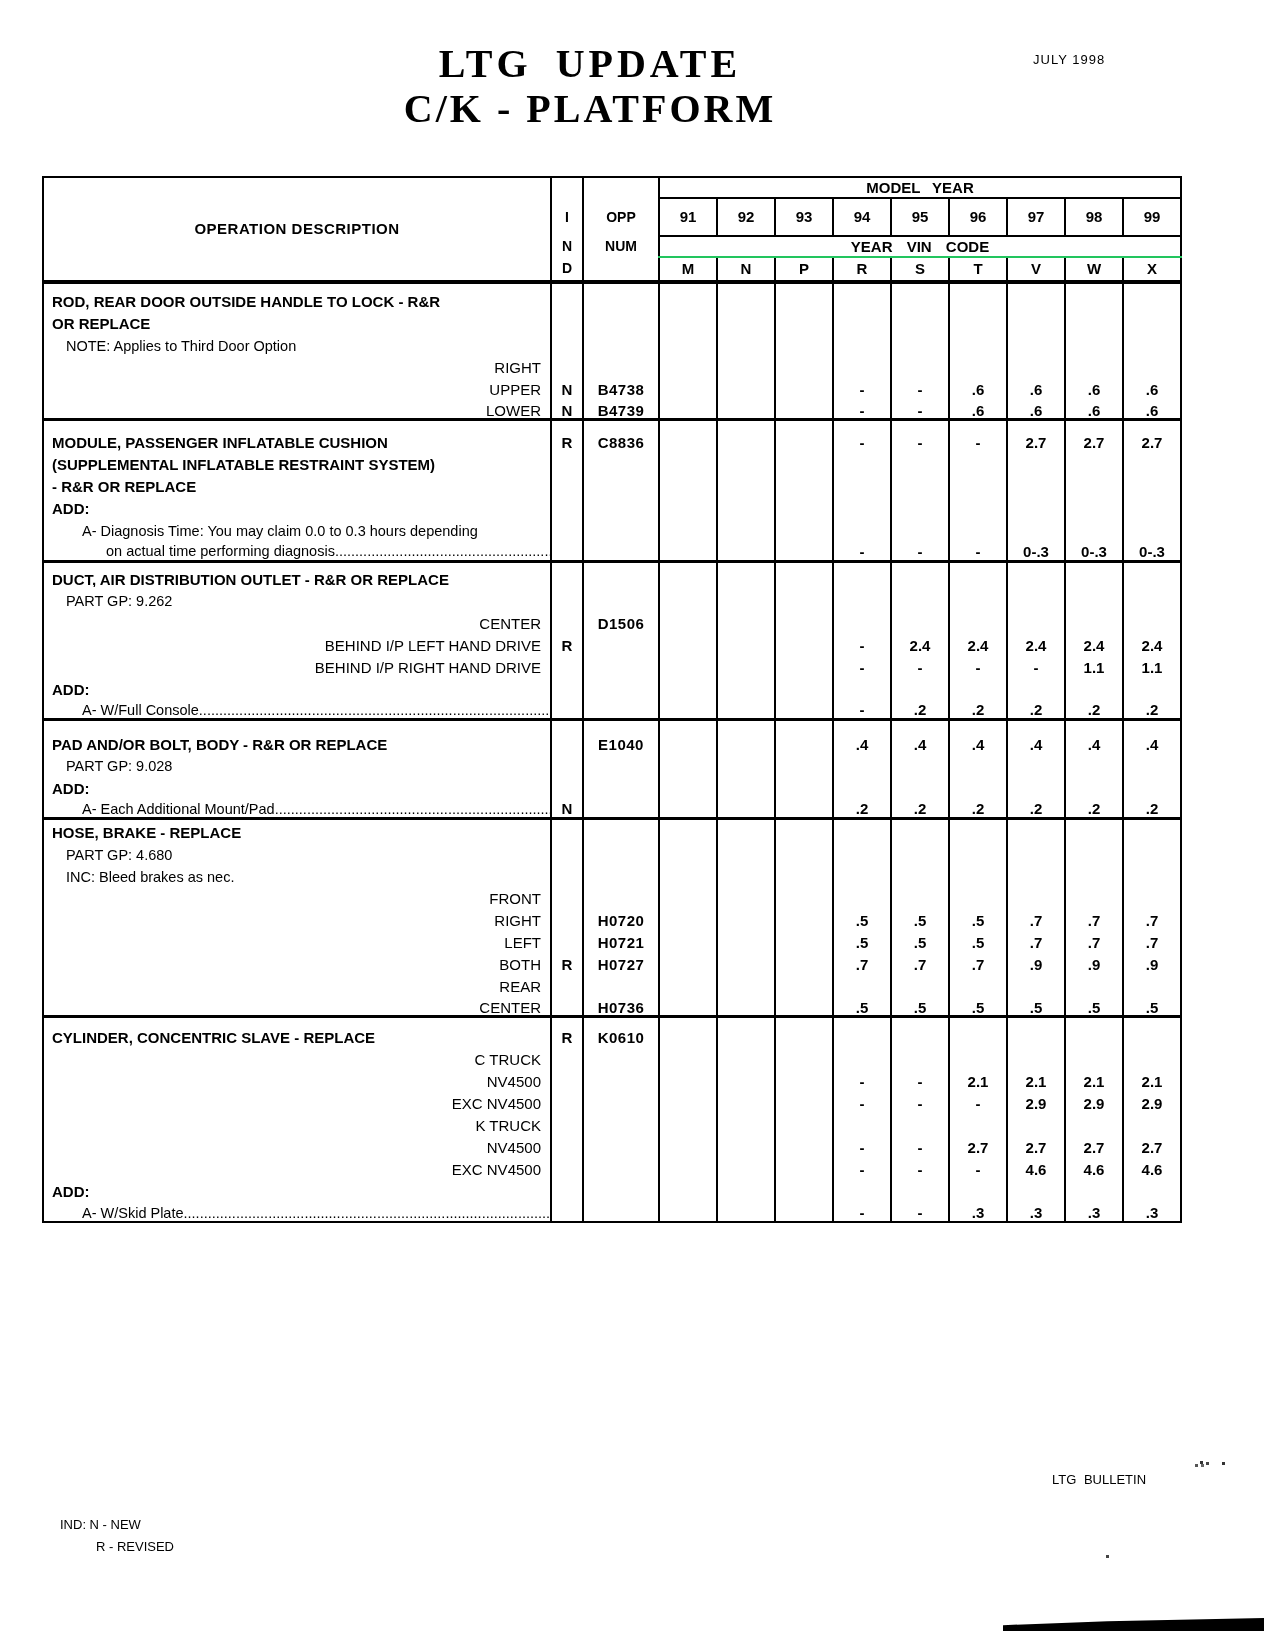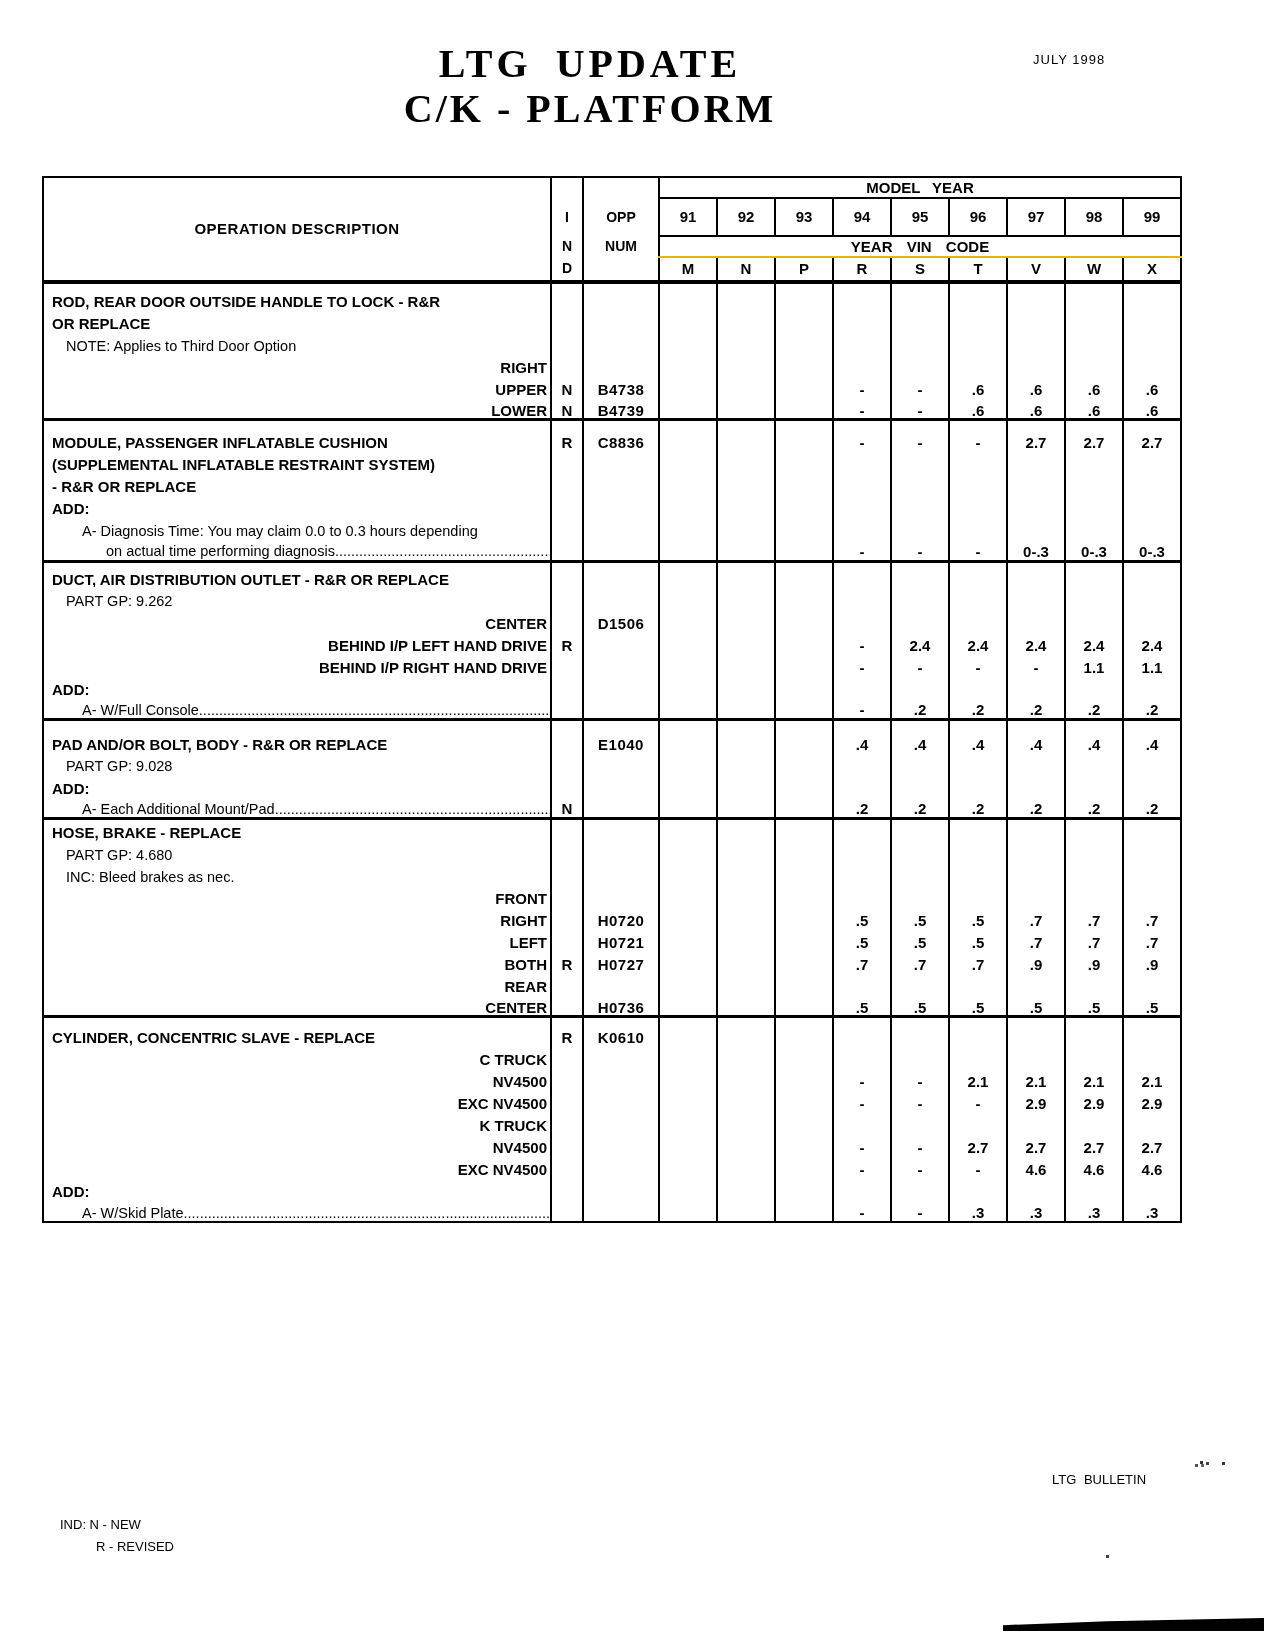--- a/index.html
+++ b/index.html
@@ -30,33 +30,33 @@
   th, td { padding:0; vertical-align:bottom; line-height:1.05; }
 
   
   thead th { font-weight:700; font-size:15px; vertical-align:middle; }
   thead { border-bottom:4px solid #000; }
   .h-desc { border-right:2px solid #000; font-size:15px; letter-spacing:.5px; }
   .h-ind  { border-left:2px solid #000; font-size:14px; }
   .h-opp  { border-left:2px solid #000; font-size:14px; }
   .h-my   { border-left:2px solid #000; border-bottom:2px solid #000; word-spacing:8px; height:21px; }
   .h-year { border:2px solid #000; height:38px; }
-  .h-vin  { border-left:2px solid #000; border-bottom:2px solid #eab308; word-spacing:10px; height:21px; }
+  .h-vin  { border-left:2px solid #000; border-bottom:2px solid #22c55e; word-spacing:10px; height:21px; }
   .h-code { border:2px solid #000; height:25px; }
   .h-r2 th, .h-r4 th { text-align:center; }
   .h-my, .h-vin, .h-desc { text-align:center; }
   .h-ind, .h-opp { text-align:center; }
 
   
   tbody td { height:22px; font-size:15px; }
   td.desc { white-space:nowrap; overflow:hidden; padding-left:8px; padding-right:8px; font-weight:700; }
   td.desc.note { font-weight:400; padding-left:22px; font-size:14.5px; }
   td.desc.add  { font-weight:400; padding-left:38px; font-size:14.5px;margin-left:44px; }
   td.desc.add2 { font-weight:400; padding-left:62px; font-size:14.5px; }
-  td.desc.right{ text-align:right; padding-right:3px; font-weight:700; }
+  td.desc.right{ text-align:right; padding-right:9px; font-weight:400; }
   td.ind-cell, td.opp-cell, td.val {
     border-left:2px solid #000; text-align:center; font-weight:700;
   }
   td.opp-cell { letter-spacing:.5px; }
   tr.sec-first > td { border-top:3px solid #000; }
   tr.s0 > td { padding-top:10px; }
   tr.s1 > td { padding-top:14px; }
   tr.s2 > td { padding-top:9px; }
   tr.s3 > td { padding-top:16px; }
   tr.s4 > td { padding-top:5px; }

